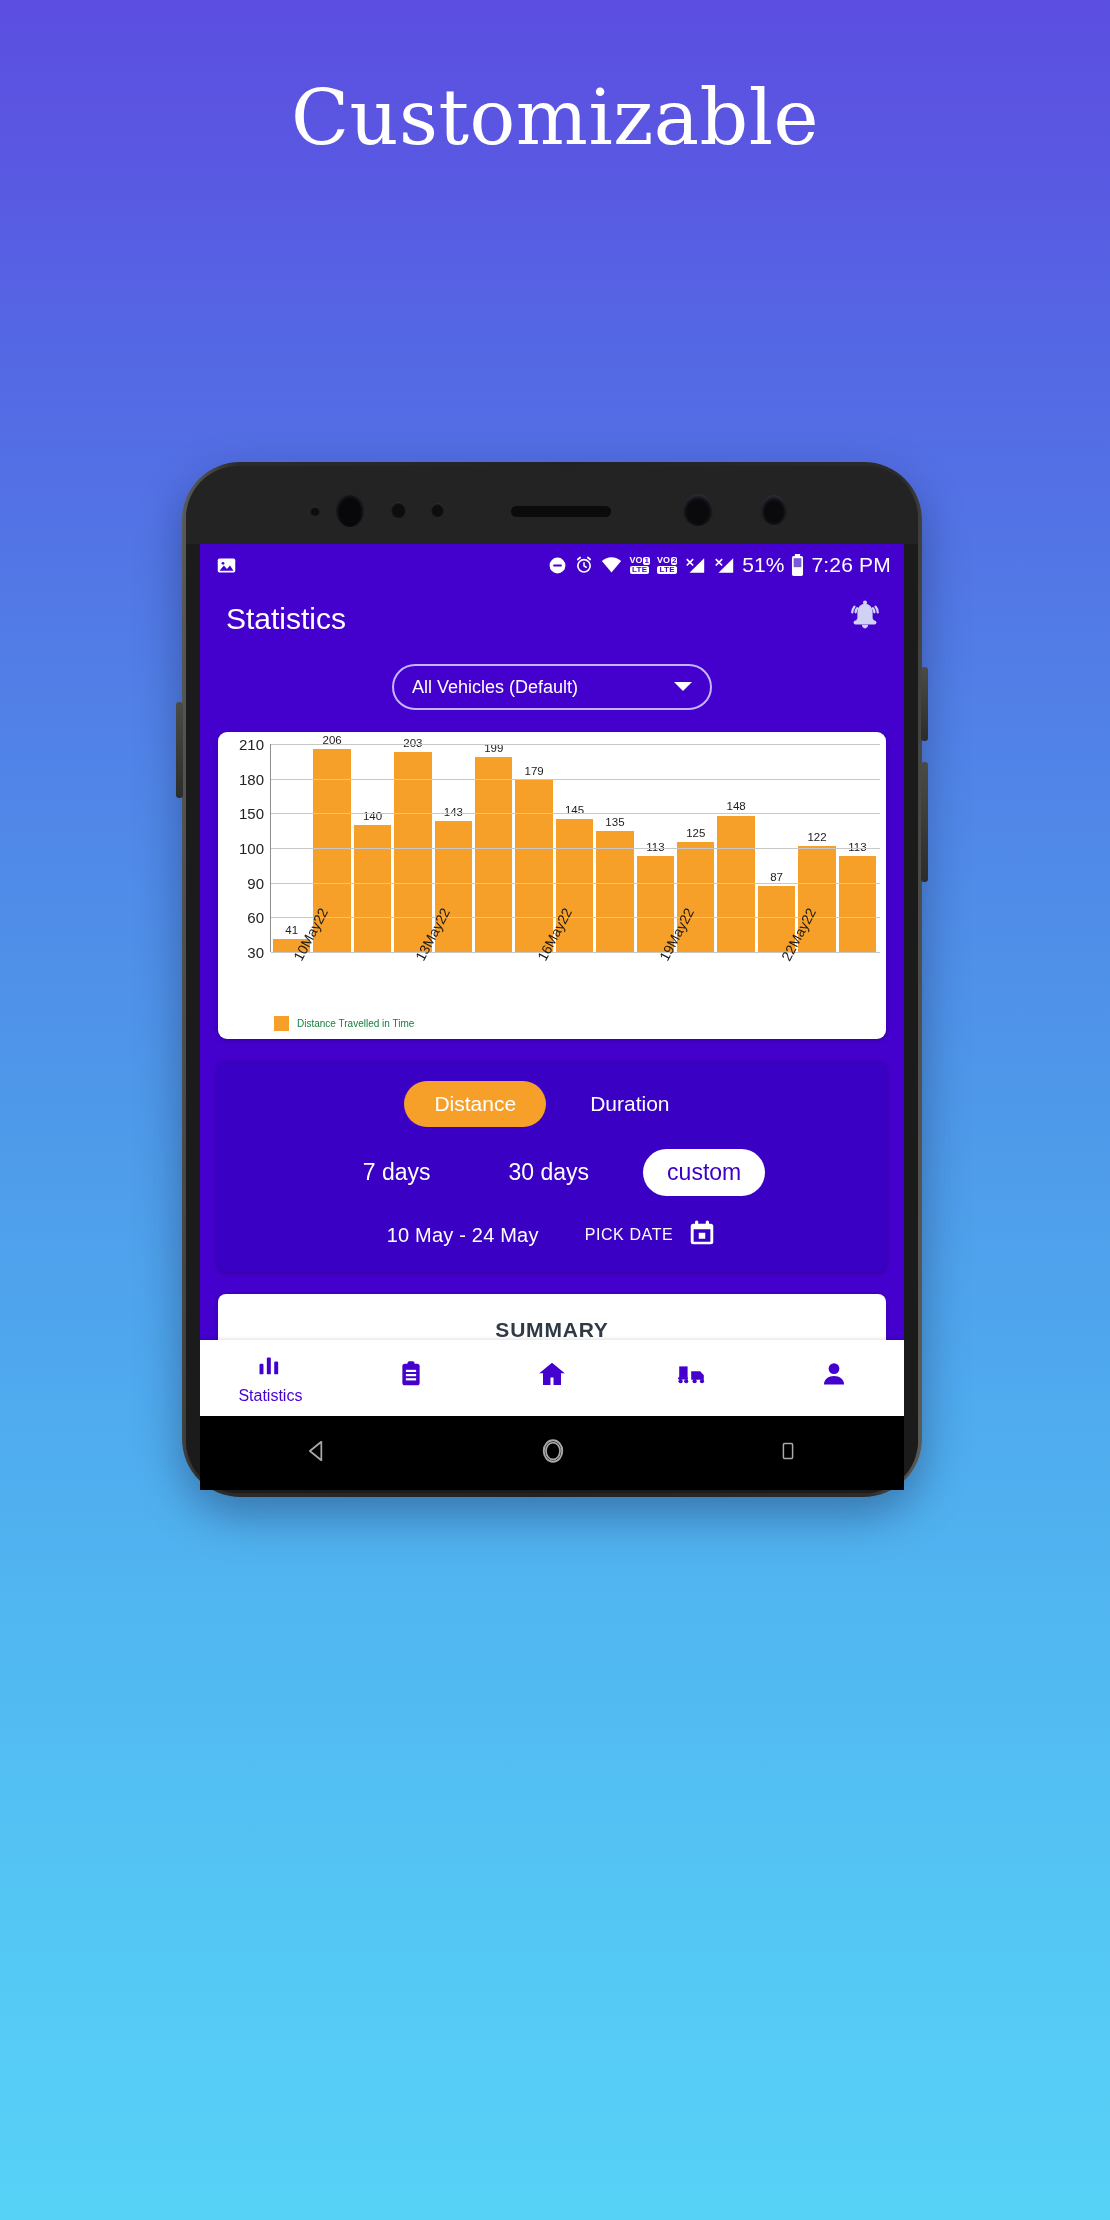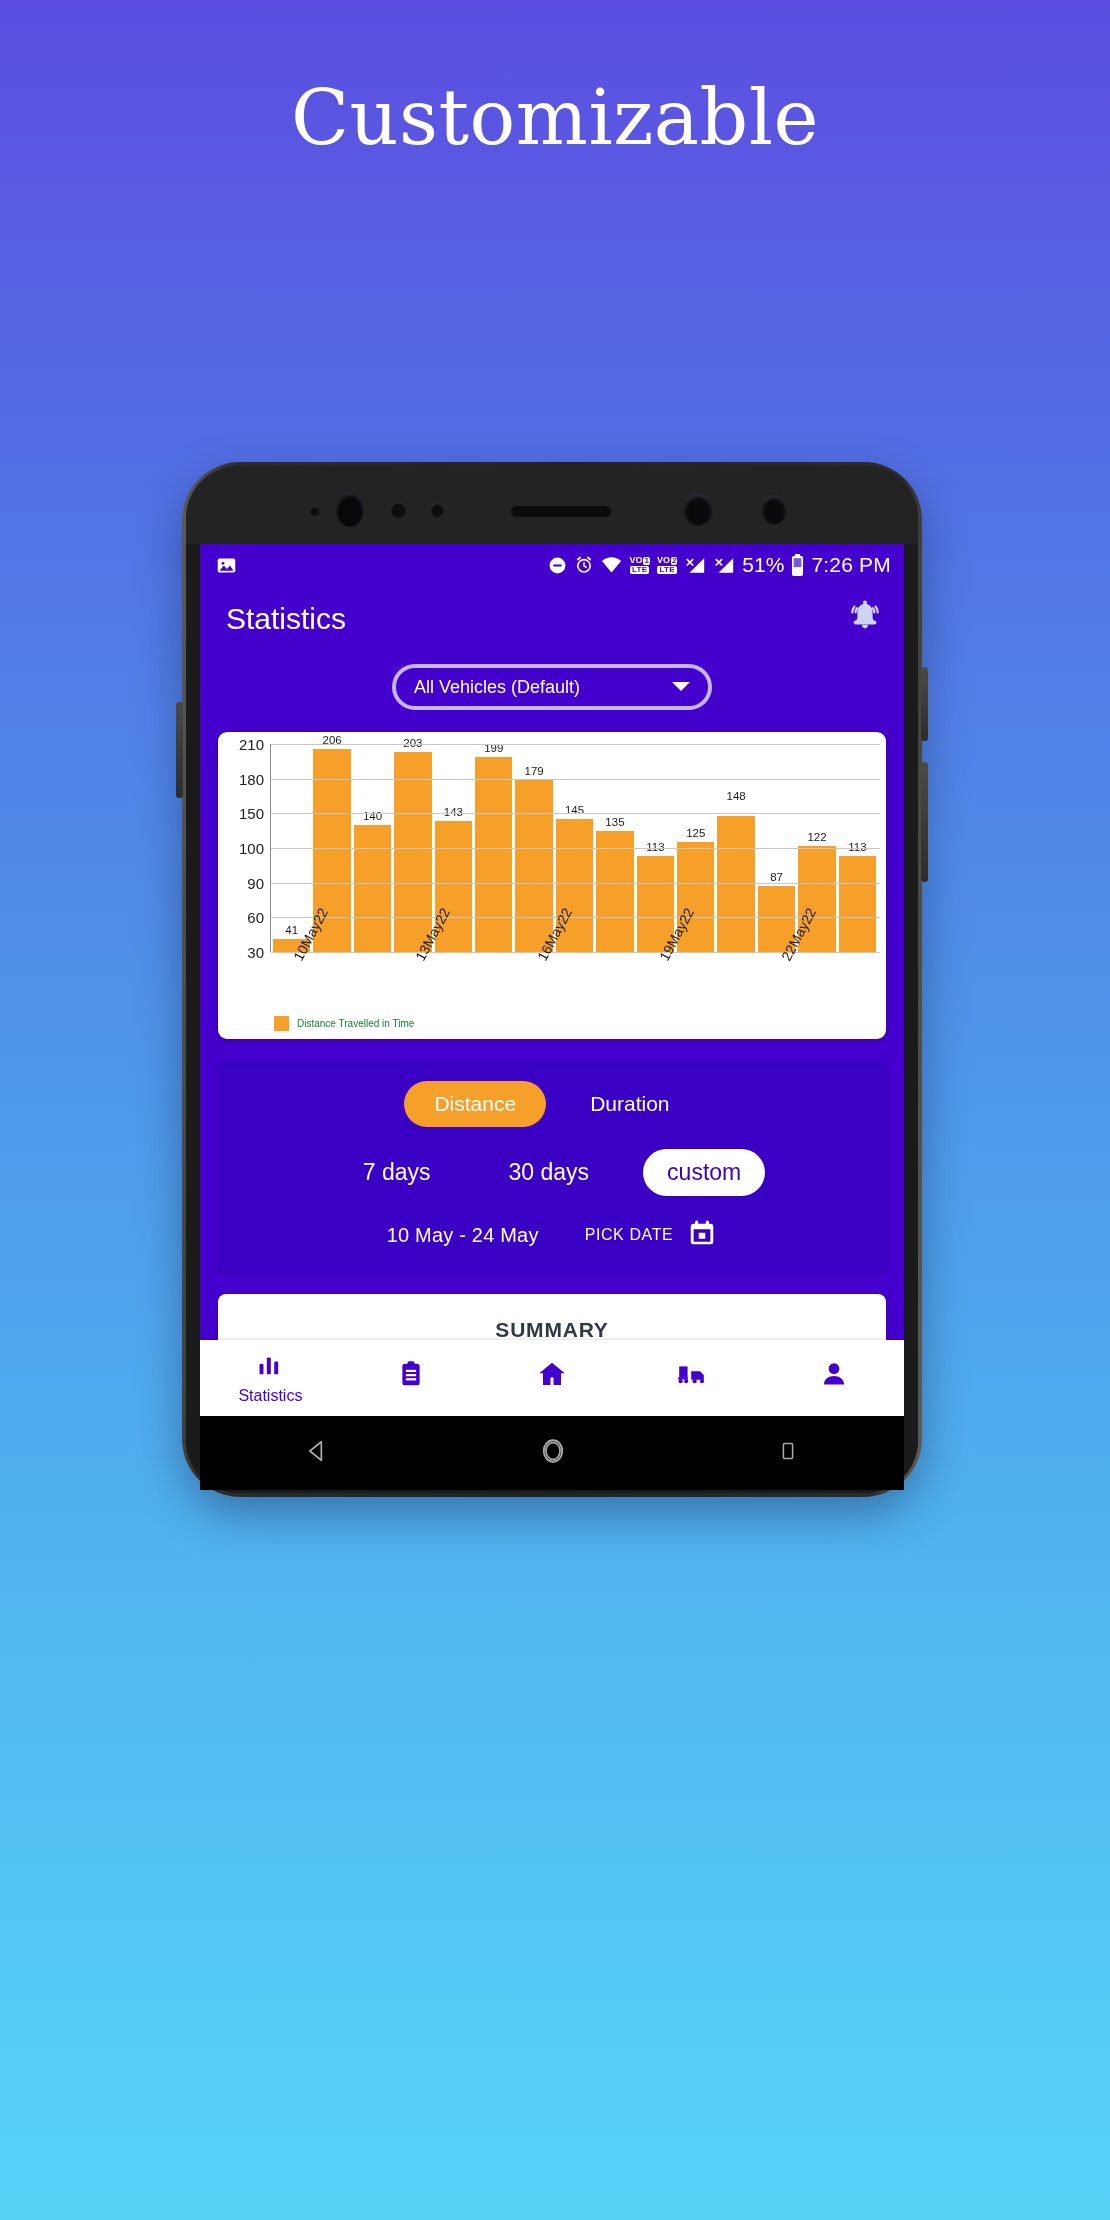--- a/index.html
+++ b/index.html
@@ -110,21 +110,21 @@
     display: flex; align-items: center; padding: 0 20px 0 26px;
   }
   .appbar h1 { color:#fff; font-size: 30px; font-weight: 400; }
   .bell { margin-left:auto; }
 
   
   .purple-body { background:#4400cc; padding: 6px 0 0; }
 
   .dropdown {
     margin: 6px auto 0; width: 320px; height: 46px;
-    border: 4px solid #c4b5fd; border-radius: 24px;
+    border: 2px solid #c4b5fd; border-radius: 24px;
     display:flex; align-items:center; padding: 0 16px 0 18px;
     color:#fff; font-size:18px;
   }
   .dropdown .caret { margin-left:auto; }
 
   
   .chart-card {
     margin: 22px 18px 0; background:#fff; border-radius: 9px;
     box-shadow: 0 1px 4px rgba(0,0,0,.25);
     padding: 12px 6px 6px 6px;
@@ -400,21 +400,21 @@
                 <div class="bar-wrap">
                   <div class="bar" style="height: 95.9111px; background: rgb(246, 160, 42);"></div>
                   <div class="bar-label" style="bottom: 98.9111px;">113</div>
                 </div>
                 <div class="bar-wrap">
                   <div class="bar" style="height: 109.778px; background: rgb(246, 160, 42);"></div>
                   <div class="bar-label" style="bottom: 112.778px;">125</div>
                 </div>
                 <div class="bar-wrap">
                   <div class="bar" style="height: 136.356px; background: rgb(246, 160, 42);"></div>
-                  <div class="bar-label" style="bottom: 150px;">148</div>
+                  <div class="bar-label" style="bottom: 140px;">148</div>
                 </div>
                 <div class="bar-wrap">
                   <div class="bar" style="height: 65.8667px; background: rgb(246, 160, 42);"></div>
                   <div class="bar-label" style="bottom: 68.8667px;">87</div>
                 </div>
                 <div class="bar-wrap">
                   <div class="bar" style="height: 106.311px; background: rgb(246, 160, 42);"></div>
                   <div class="bar-label" style="bottom: 109.311px;">122</div>
                 </div>
                 <div class="bar-wrap">

